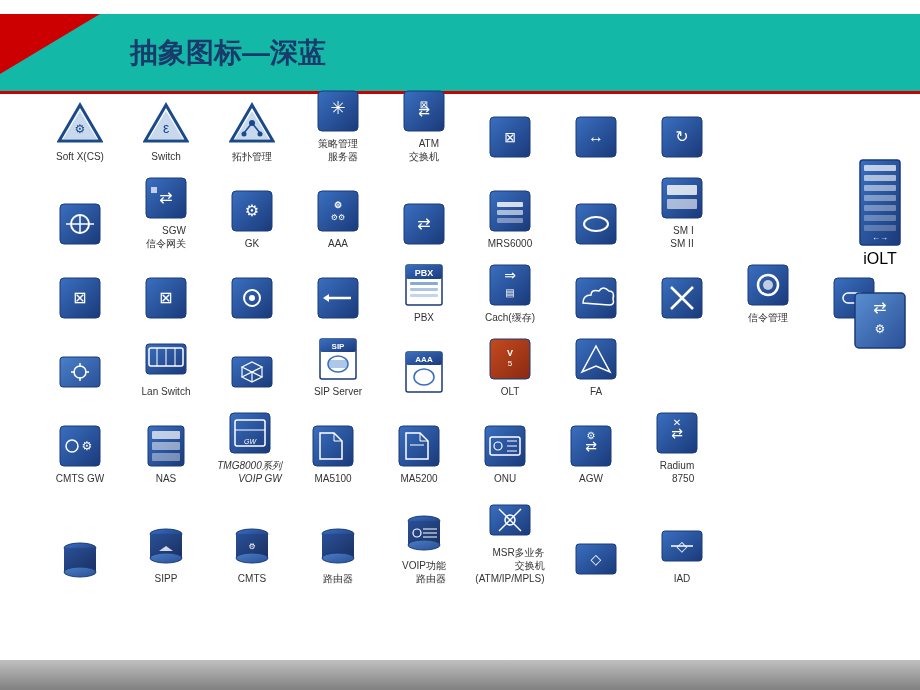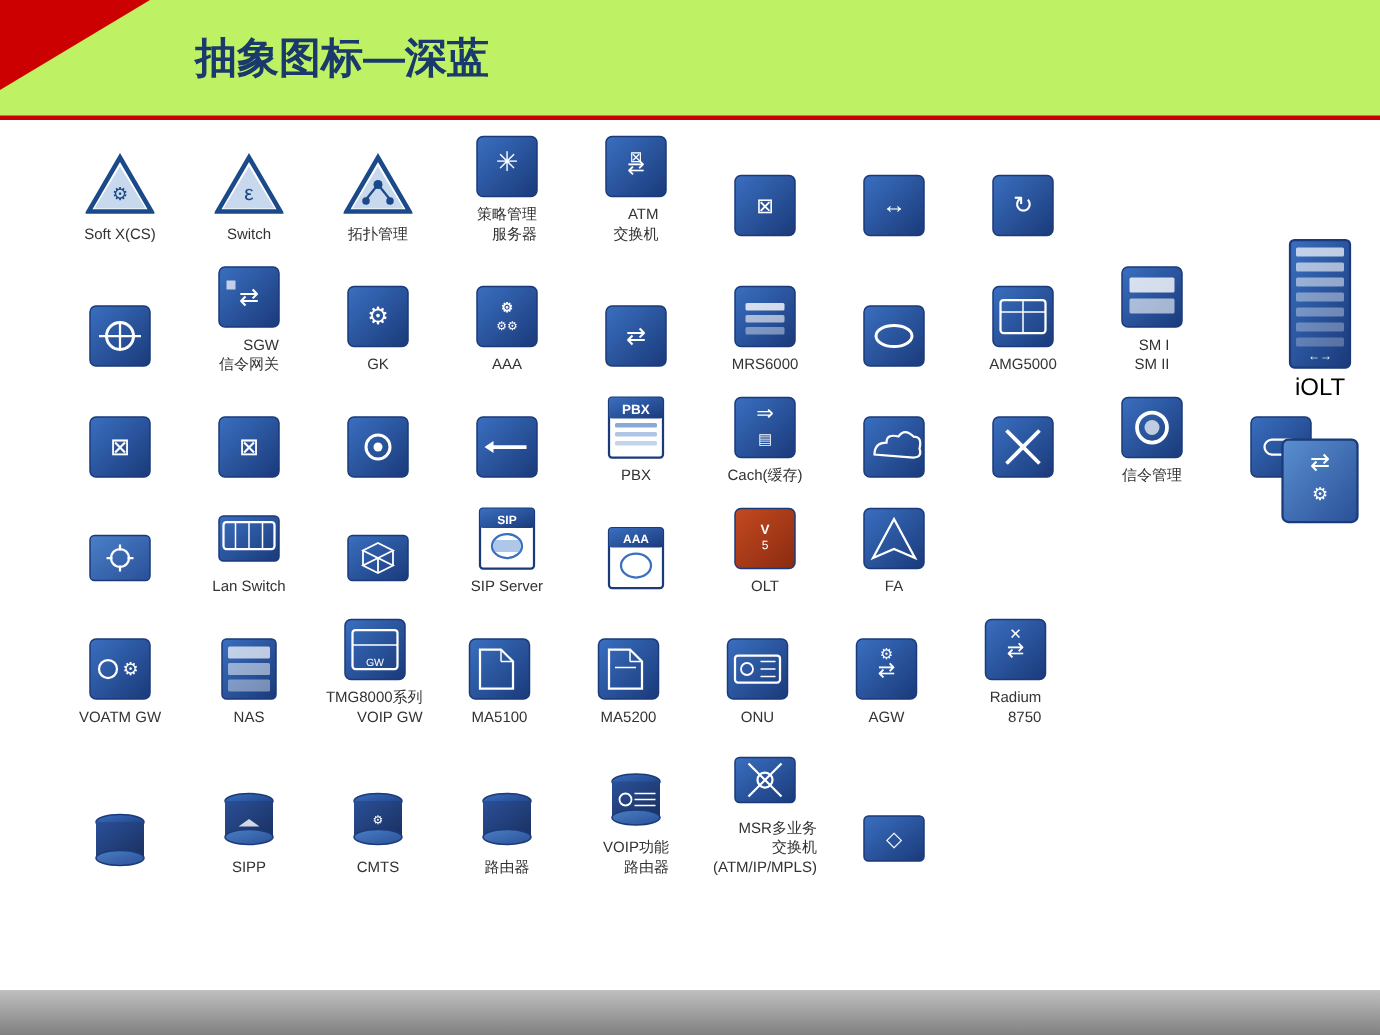--- a/index.html
+++ b/index.html
@@ -8,23 +8,23 @@
       height: 690px;
       background: #ffffff;
       font-family: 'SimHei', 'Microsoft YaHei', Arial, sans-serif;
       overflow: hidden;
       position: relative;
     }
 
     
     .header {
       position: absolute;
-      top: 0; left: 0; right: 0;
+      top: 14px; left: 0; right: 0;
       height: 80px;
-      background: #bef264;
+      background: #14b8a6;
     }
     .header-red-corner {
       position: absolute;
       top: 0; left: 0;
       width: 100px;
       height: 60px;
       background: #cc0000;
       clip-path: polygon(0 0, 100% 0, 0 100%);
     }
     .header-title {
@@ -292,35 +292,20 @@
             <linearGradient id="sq13" x1="0%" y1="0%" x2="100%" y2="100%">
           <stop offset="0%" style="stop-color:#3a6fc0"></stop>
           <stop offset="100%" style="stop-color:#1a3a7a"></stop>
         </linearGradient>
           </defs>
         <ellipse cx="23" cy="23" rx="12" ry="7" fill="none" stroke="white" stroke-width="2"></ellipse>
       </svg>
       <span class="icon-label"></span>
     </div>
 
-    <div class="icon-item">
-      <svg class="icon-svg" viewBox="0 0 46 46">
-        <rect x="3" y="3" width="40" height="40" rx="4" fill="url(#sq14)" stroke="#1a3a7a" stroke-width="1"></rect>
-        <defs>
-            <linearGradient id="sq14" x1="0%" y1="0%" x2="100%" y2="100%">
-          <stop offset="0%" style="stop-color:#3a6fc0"></stop>
-          <stop offset="100%" style="stop-color:#1a3a7a"></stop>
-        </linearGradient>
-          </defs>
-        <rect x="8" y="12" width="30" height="22" rx="2" fill="none" stroke="white" stroke-width="1.5"></rect>
-        <line x1="8" y1="20" x2="38" y2="20" stroke="white" stroke-width="1"></line>
-        <line x1="23" y1="12" x2="23" y2="34" stroke="white" stroke-width="1"></line>
-      </svg>
-      <span class="icon-label">AMG5000</span>
-    </div>
 
     <div class="icon-item">
       <svg class="icon-svg" viewBox="0 0 46 46">
         <rect x="3" y="3" width="40" height="40" rx="4" fill="url(#sq15)" stroke="#1a3a7a" stroke-width="1"></rect>
         <defs>
             <linearGradient id="sq15" x1="0%" y1="0%" x2="100%" y2="100%">
           <stop offset="0%" style="stop-color:#3a6fc0"></stop>
           <stop offset="100%" style="stop-color:#1a3a7a"></stop>
         </linearGradient>
           </defs>
@@ -613,40 +598,40 @@
         <rect x="3" y="3" width="40" height="40" rx="4" fill="url(#sqW)" stroke="#1a3a7a" stroke-width="1"></rect>
         <defs>
             <linearGradient id="sqW" x1="0%" y1="0%" x2="100%" y2="100%">
           <stop offset="0%" style="stop-color:#3a6fc0"></stop>
           <stop offset="100%" style="stop-color:#1a3a7a"></stop>
         </linearGradient>
           </defs>
         <circle cx="15" cy="23" r="6" fill="none" stroke="white" stroke-width="1.5"></circle>
         <text x="30" y="27" text-anchor="middle" fill="white" font-size="12">⚙</text>
       </svg>
-      <span class="icon-label">VOATM GW</span>
+      <span class="icon-label">CMTS GW</span>
     </div>
 
     <div class="icon-item">
       <svg class="icon-svg" viewBox="0 0 46 46">
         <rect x="5" y="3" width="36" height="40" rx="3" fill="url(#sqX)" stroke="#1a3a7a" stroke-width="1"></rect>
         <defs>
             <linearGradient id="sqX" x1="0%" y1="0%" x2="100%" y2="100%">
           <stop offset="0%" style="stop-color:#3a6fc0"></stop>
           <stop offset="100%" style="stop-color:#1a3a7a"></stop>
         </linearGradient>
           </defs>
         <rect x="9" y="8" width="28" height="8" rx="1" fill="white" opacity="0.7"></rect>
         <rect x="9" y="19" width="28" height="8" rx="1" fill="white" opacity="0.5"></rect>
         <rect x="9" y="30" width="28" height="8" rx="1" fill="white" opacity="0.4"></rect>
       </svg>
       <span class="icon-label">NAS</span>
     </div>
 
-    <div class="icon-item" style="width:75px;">
+    <div class="icon-item" style="width:75px;font-style:italic;">
       <svg class="icon-svg" viewBox="0 0 46 46">
         <rect x="3" y="3" width="40" height="40" rx="4" fill="url(#sqY)" stroke="#1a3a7a" stroke-width="1"></rect>
         <defs>
             <linearGradient id="sqY" x1="0%" y1="0%" x2="100%" y2="100%">
           <stop offset="0%" style="stop-color:#3a6fc0"></stop>
           <stop offset="100%" style="stop-color:#1a3a7a"></stop>
         </linearGradient>
           </defs>
         <rect x="8" y="10" width="30" height="26" rx="2" fill="none" stroke="white" stroke-width="1.5"></rect>
         <line x1="8" y1="20" x2="38" y2="20" stroke="white" stroke-width="1"></line>
@@ -903,20 +888,34 @@
             <linearGradient id="sqUU" x1="0%" y1="0%" x2="100%" y2="100%">
           <stop offset="0%" style="stop-color:#3a6fc0"></stop>
           <stop offset="100%" style="stop-color:#1a3a7a"></stop>
         </linearGradient>
           </defs>
         <text x="23" y="28" text-anchor="middle" fill="white" font-size="14">◇</text>
       </svg>
       <span class="icon-label"></span>
     </div>
 
+    <div class="icon-item">
+      <svg class="icon-svg" viewBox="0 0 46 46">
+        <rect x="3" y="8" width="40" height="30" rx="3" fill="url(#sqVV)" stroke="#1a3a7a" stroke-width="1"></rect>
+        <defs>
+            <linearGradient id="sqVV" x1="0%" y1="0%" x2="100%" y2="100%">
+          <stop offset="0%" style="stop-color:#3a6fc0"></stop>
+          <stop offset="100%" style="stop-color:#1a3a7a"></stop>
+        </linearGradient>
+          </defs>
+        <text x="23" y="28" text-anchor="middle" fill="white" font-size="14">◇</text>
+        <line x1="12" y1="23" x2="34" y2="23" stroke="white" stroke-width="1.5"></line>
+      </svg>
+      <span class="icon-label">IAD</span>
+    </div>
   </div>
 
 </div>
 
 <div style="position:absolute;right:10px;top:155px;">
 
   <div style="display:flex;flex-direction:column;align-items:center;margin-bottom:20px;">
     <svg width="50" height="95" viewBox="0 0 50 95">
       <rect x="5" y="5" width="40" height="85" rx="3" fill="url(#ioltG)" stroke="#1a3a7a" stroke-width="1.5"></rect>
       <defs>

